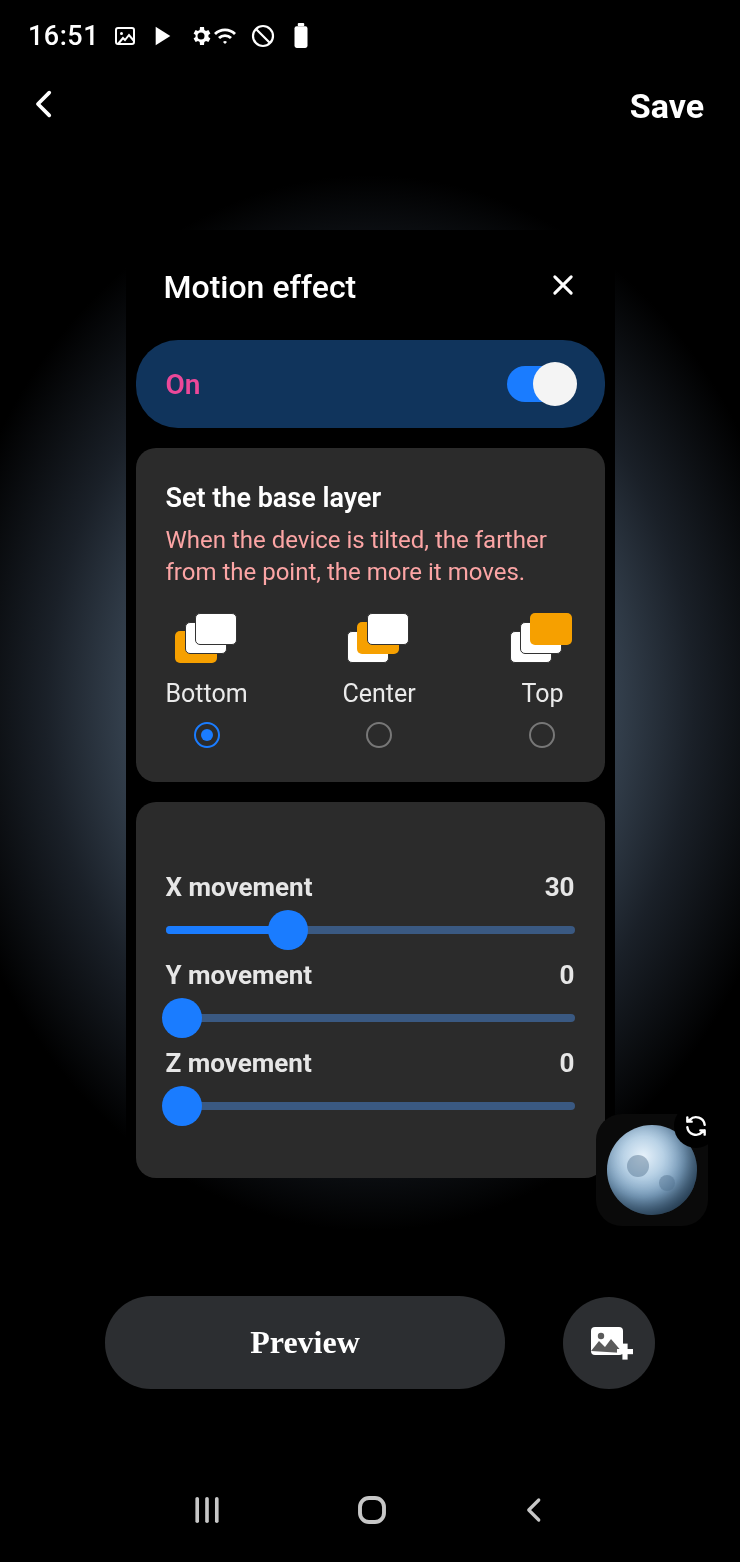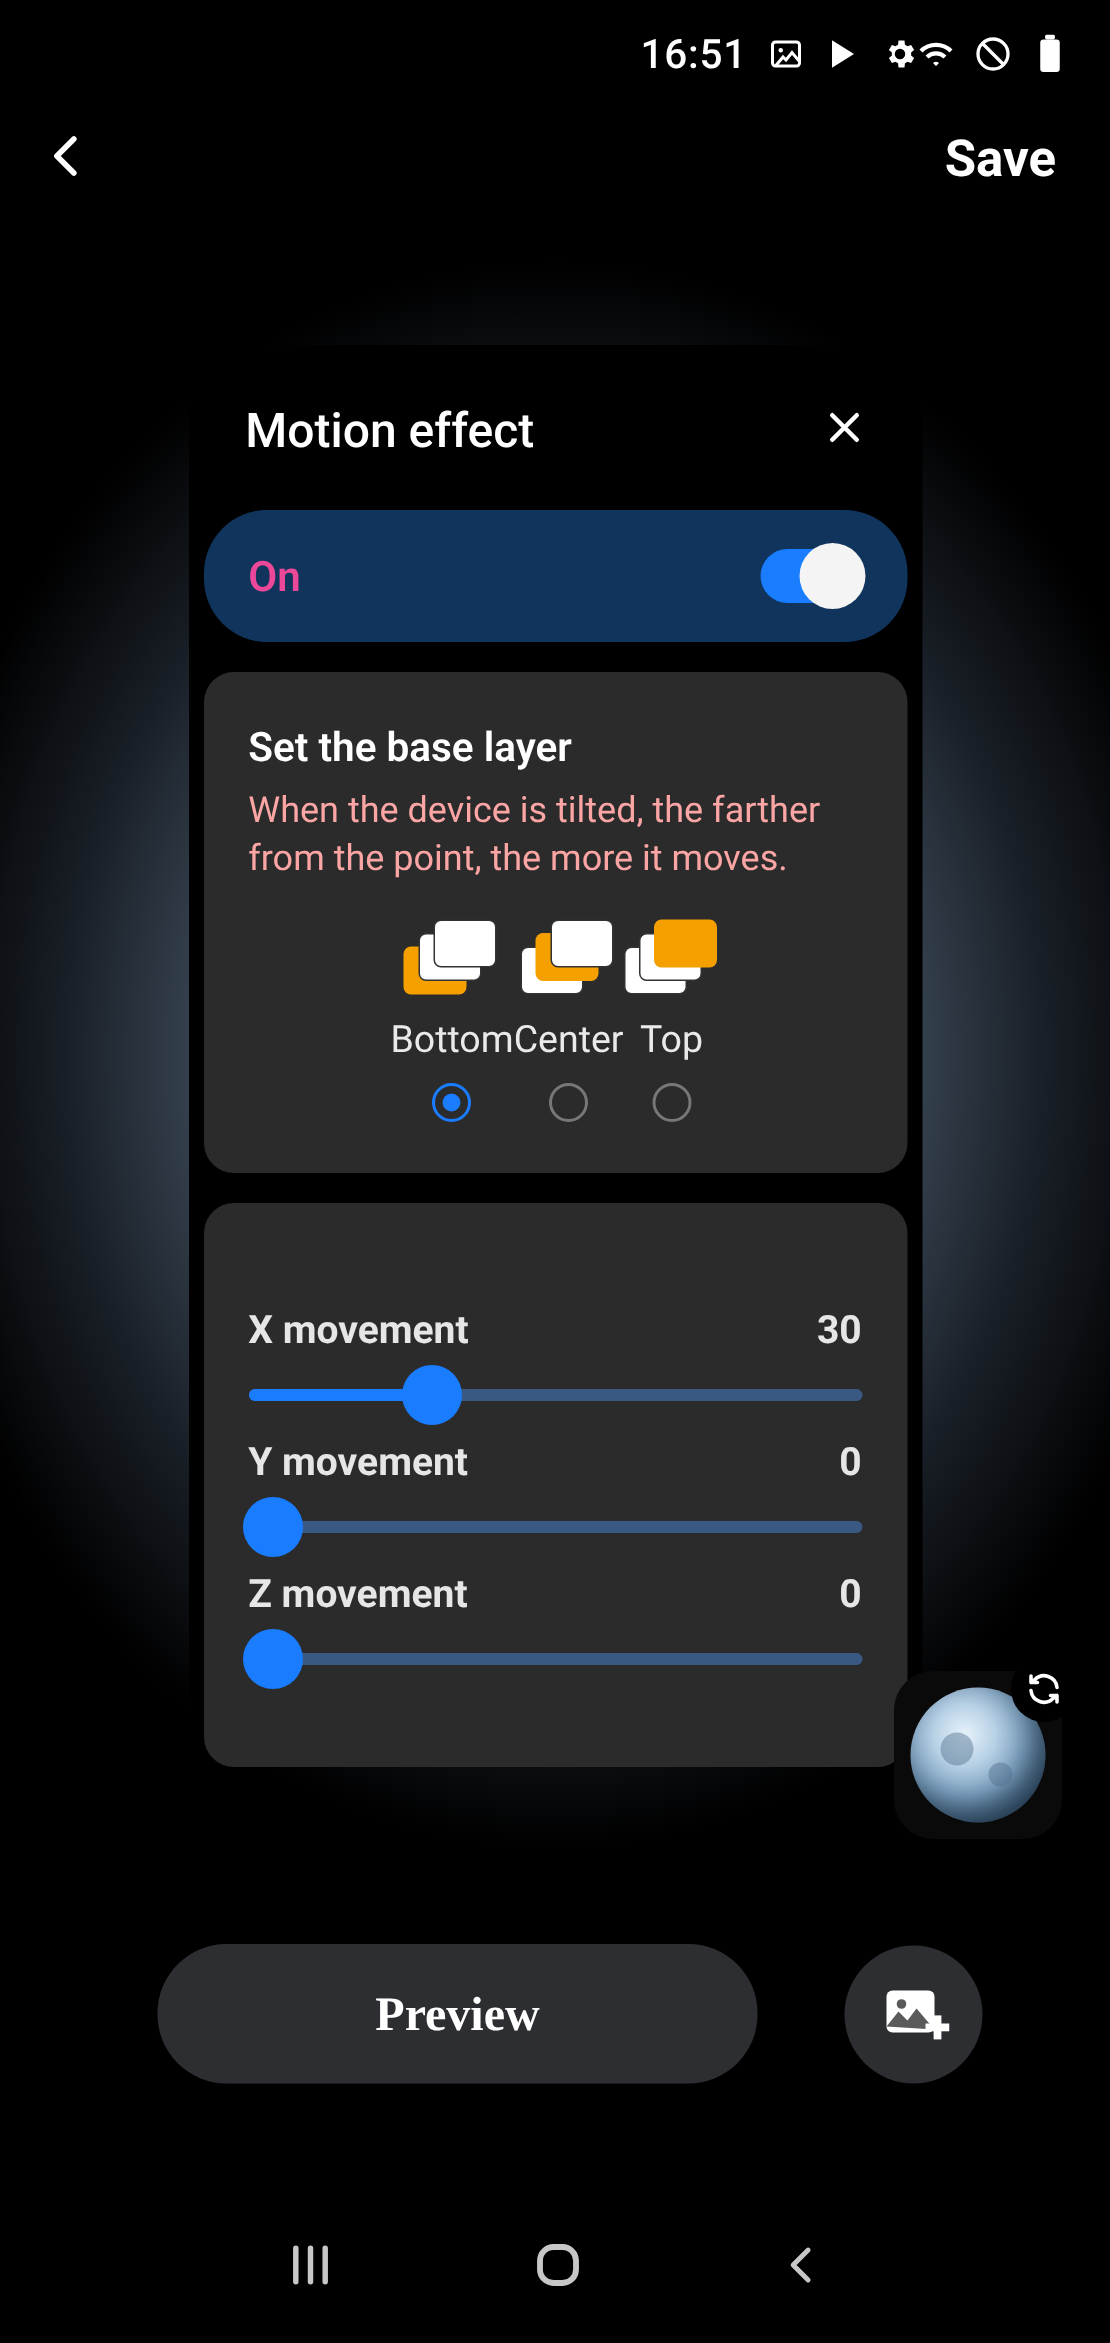--- a/index.html
+++ b/index.html
@@ -13,21 +13,21 @@
   .bg-glow {
     position: absolute;
     inset: 0;
     background: radial-gradient(ellipse 540px 660px at 50% 45%, #6d8298 0%, #3d4b5a 40%, #1a2028 60%, #000 80%);
     z-index: 0;
   }
   .status-bar {
     position: relative;
     z-index: 2;
     display: flex;
-    justify-content: flex-end;
+    justify-content: flex-start;
     align-items: center;
     padding: 20px 28px 10px 28px;
     font-size: 26px;
     font-weight: 500;
     color: #fff;
   }
   .status-left, .status-right {
     display: flex;
     align-items: center;
     gap: 14px;
@@ -87,21 +87,21 @@
     border-radius: 50%;
   }
   .card {
     margin: 20px 10px 0 10px;
     background: #2b2b2b;
     border-radius: 20px;
     padding: 34px 30px 34px 30px;
   }
   .card-title { font-size: 27px; font-weight: 600; margin-bottom: 10px; }
   .card-desc { font-size: 24px; color: #fca5a5; line-height: 1.35; margin-bottom: 24px; }
-  .layer-options { display: flex; justify-content: center; margin-top: 8px; }
+  .layer-options { display: flex; justify-content: space-between; margin-top: 8px; }
   .layer-opt { display: flex; flex-direction: column; align-items: center; gap: 14px; cursor: pointer; }
   .layer-icon { width: 64px; height: 52px; position: relative; }
   .stack-rect { position: absolute; width: 42px; height: 32px; border-radius: 5px; }
   
   .bottom-1 { left:0; top:18px; background:#f6a000; }
   .bottom-2 { left:10px; top:9px; background:#fff; border:1px solid #333;}
   .bottom-3 { left:20px; top:0; background:#fff; border:1px solid #333;}
   
   .center-1 { left:0; top:18px; background:#fff; border:1px solid #333;}
   .center-2 { left:10px; top:9px; background:#f6a000; }

